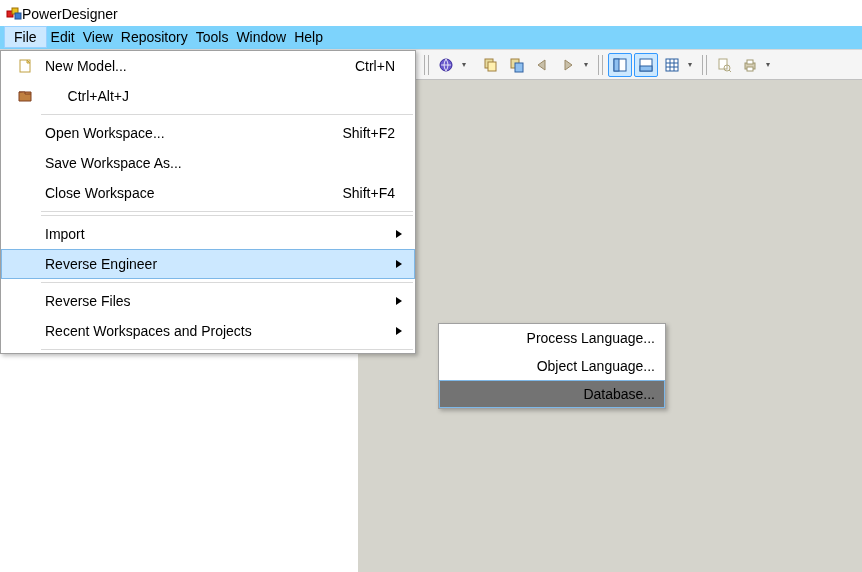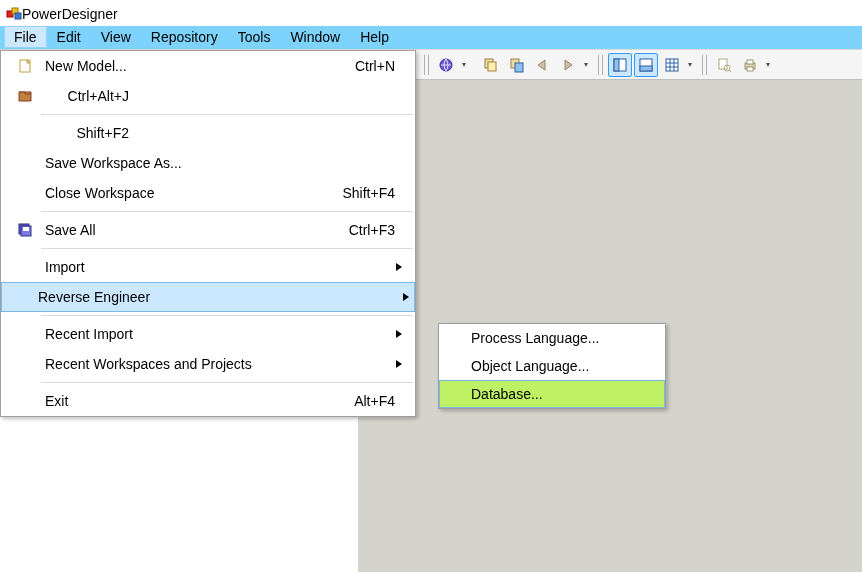--- a/index.html
+++ b/index.html
@@ -5,51 +5,51 @@
   * { box-sizing: border-box; margin: 0; padding: 0; font-family: "Segoe UI", Tahoma, sans-serif; font-size: 14px; }
   body { background: #fff; width: 862px; height: 572px; overflow: hidden; position: relative; }
 
   
   .titlebar { display: flex; align-items: center; gap: 0; padding: 4px 6px 2px 6px; height: 26px; background: #fff; }
   .app-icon { width: 16px; height: 16px; }
   .titlebar-text { font-size: 14px; color: #000; }
 
   
   .menubar { display: flex; align-items: flex-start; padding: 0 4px; height: 24px; background: #7dd3fc; border-bottom: 1px solid #d9d9d9; }
-  .menubar-item { padding: 3px 10px; cursor: default; }
+  .menubar-item { padding: 3px 4px; cursor: default; }
   .menubar-item.active { background: #cce8ff; border: 1px solid #99d1ff; padding: 2px 9px; }
 
   
   .toolbar { display: flex; align-items: center; height: 30px; background: #f5f5f5; border-bottom: 1px solid #c0c0c0; padding: 0 4px; gap: 2px; position: relative; }
   .toolbar-grip { width: 5px; height: 20px; border-left: 1px solid #b0b0b0; border-right: 1px solid #b0b0b0; margin-right: 3px; }
   .tb-btn { width: 24px; height: 24px; display: inline-flex; align-items: center; justify-content: center; border: 1px solid transparent; border-radius: 2px; }
   .tb-btn.active { background: #cce8ff; border-color: #3399ff; }
   .tb-drop { width: 8px; font-size: 8px; color: #555; text-align: center; }
 
   
   .workspace { display: flex; height: calc(100% - 26px - 24px - 30px); }
   .left-panel { width: 358px; background: #fff; border-right: 2px solid transparent; }
   .right-pane { flex: 1; background: #d5d4cc; }
 
   
   .file-menu { position: absolute; top: 50px; left: 0; width: 416px; background: #fff; border: 1px solid #a0a0a0; box-shadow: 2px 2px 4px rgba(0,0,0,0.25); z-index: 50; }
   .fm-row { display: flex; align-items: center; height: 30px; padding: 12px 10px; }
-  .fm-row.hover { background: #cce8ff; border: 1px solid #7eb8e8; padding: 0 2px; height: 30px; }
+  .fm-row.hover { background: #cce8ff; border: 1px solid #7eb8e8; padding: 0 9px; height: 30px; }
   .fm-iconcell { width: 28px; display: flex; align-items: center; justify-content: center; }
   .fm-label { flex: 1; padding-left: 6px; color: #000; }
   .fm-shortcut { width: 90px; color: #000; text-align: right; }
   .fm-arrow { width: 10px; height: 10px; }
   .fm-sep { height: 0; border-top: 1px solid #d9d9d9; margin: 3px 2px 3px 40px; }
 
   
   .sub-menu { position: absolute; top: 323px; left: 438px; width: 228px; background: #fff; border: 1px solid #a0a0a0; box-shadow: 2px 2px 4px rgba(0,0,0,0.25); z-index: 60; }
-  .sm-row { display: flex; align-items: center; height: 28px; padding: 0 10px; }
+  .sm-row { display: flex; align-items: center; height: 28px; padding: 0 10px; text-align: right; }
   .sm-iconcell { width: 18px; }
   .sm-label { flex: 1; padding-left: 4px; }
-  .sm-row.hover { background: #bef264; border: 1px solid #7eb8e8; padding: 0 9px; }
+  .sm-row.hover { background: #737373; border: 1px solid #7eb8e8; padding: 0 9px; }
 
   svg { display: block; }
 </style>
 </head>
 <body>
 
 <div class="titlebar">
   <span class="app-icon">
     <svg width="16" height="16" viewBox="0 0 16 16">
       <rect x="1" y="5" width="6" height="6" fill="#d22" stroke="#a00"></rect>
@@ -175,52 +175,41 @@
         </svg>
     </span>
     <span class="fm-shortcut">Ctrl+Alt+J</span>
     <span style="width:10px"></span>
   </div>
 
   <div class="fm-sep"></div>
 
   <div class="fm-row">
     <span class="fm-iconcell"></span>
+    <span class="fm-label">Open Workspace...</span>
     <span class="fm-shortcut">Shift+F2</span>
     <span style="width:10px"></span>
   </div>
 
 
   <div class="fm-row">
     <span class="fm-iconcell"></span>
     <span class="fm-label">Save Workspace As...</span>
     <span class="fm-shortcut"></span>
     <span style="width:10px"></span>
   </div>
 
   <div class="fm-row">
     <span class="fm-iconcell"></span>
     <span class="fm-label">Close Workspace</span>
     <span class="fm-shortcut">Shift+F4</span>
     <span style="width:10px"></span>
   </div>
   <div class="fm-sep"></div>
 
-  <div class="fm-row">
-    <span class="fm-iconcell">
-      <svg width="16" height="16" viewBox="0 0 16 16">
-          <rect x="2" y="2" width="10" height="10" fill="#5a5ac0" stroke="#303090"></rect>
-          <rect x="4" y="4" width="10" height="10" fill="#7a7ae0" stroke="#303090"></rect>
-          <rect x="6" y="5" width="6" height="4" fill="#fff"></rect>
-        </svg>
-    </span>
-    <span class="fm-label">Save All</span>
-    <span class="fm-shortcut">Ctrl+F3</span>
-    <span style="width:10px"></span>
-  </div>
   <div class="fm-sep"></div>
 
   <div class="fm-row">
     <span class="fm-iconcell"></span>
     <span class="fm-label">Import</span>
     <span class="fm-shortcut"></span>
     <span class="fm-arrow">
       <svg width="8" height="10" viewBox="0 0 8 10">
           <path d="M1 1 L7 5 L1 9 Z" fill="#000"></path>
         </svg>
@@ -234,47 +223,41 @@
     <span class="fm-arrow">
       <svg width="8" height="10" viewBox="0 0 8 10">
           <path d="M1 1 L7 5 L1 9 Z" fill="#000"></path>
         </svg>
     </span>
   </div>
   <div class="fm-sep"></div>
 
   <div class="fm-row">
     <span class="fm-iconcell"></span>
-    <span class="fm-label">Recent Import</span>
+    <span class="fm-label">Reverse Files</span>
     <span class="fm-shortcut"></span>
     <span class="fm-arrow">
       <svg width="8" height="10" viewBox="0 0 8 10">
           <path d="M1 1 L7 5 L1 9 Z" fill="#000"></path>
         </svg>
     </span>
   </div>
 
   <div class="fm-row">
     <span class="fm-iconcell"></span>
     <span class="fm-label">Recent Workspaces and Projects</span>
     <span class="fm-shortcut"></span>
     <span class="fm-arrow">
       <svg width="8" height="10" viewBox="0 0 8 10">
           <path d="M1 1 L7 5 L1 9 Z" fill="#000"></path>
         </svg>
     </span>
   </div>
   <div class="fm-sep"></div>
 
-  <div class="fm-row">
-    <span class="fm-iconcell"></span>
-    <span class="fm-label">Exit</span>
-    <span class="fm-shortcut">Alt+F4</span>
-    <span style="width:10px"></span>
-  </div>
 </div>
 
 <div class="sub-menu">
   <div class="sm-row">
     <span class="sm-iconcell"></span>
     <span class="sm-label">Process Language...</span>
   </div>
   <div class="sm-row">
     <span class="sm-iconcell"></span>
     <span class="sm-label">Object Language...</span>

